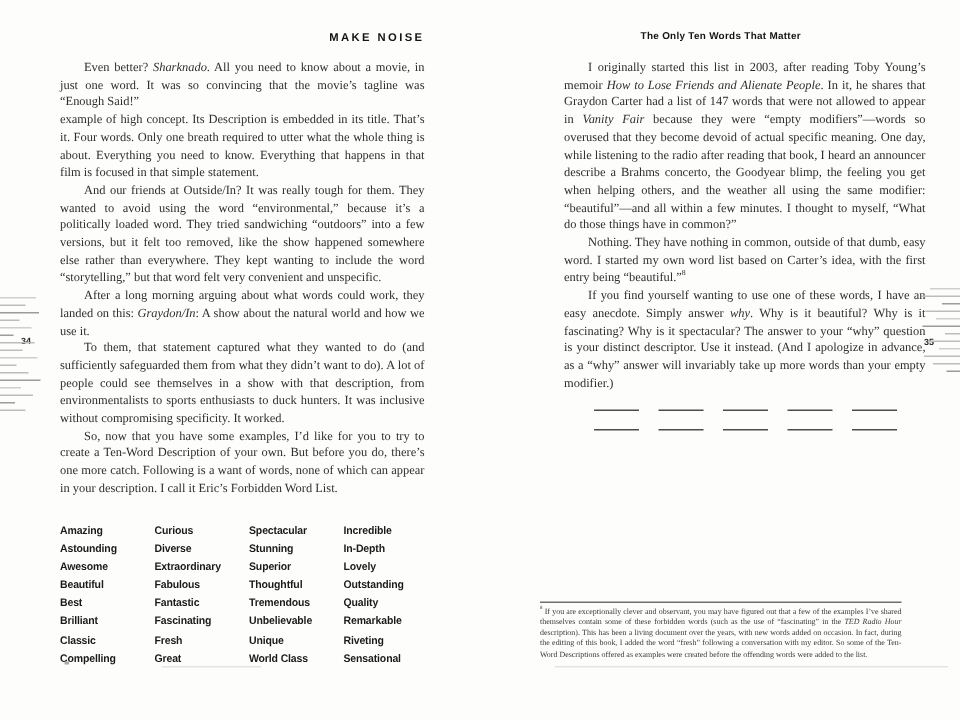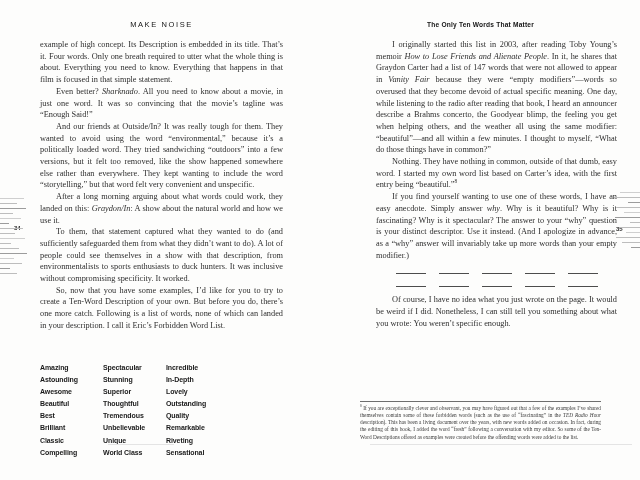--- a/index.html
+++ b/index.html
@@ -1,38 +1,38 @@
 <!DOCTYPE html>
 <html><head>
 <meta charset="utf-8">
 <style>
   html,body{margin:0;padding:0;}
   body{width:640px;height:480px;background:#fdfdfc;overflow:hidden;position:relative;
        font-family:"Liberation Serif", serif;}
   .canvas{position:absolute;left:0;top:0;width:640px;height:480px;background:#fdfdfc;}
 
   
-  .head-left{position:absolute;left:40px;top:20px;width:243px;text-align:center;
-    font-family:"Liberation Sans",sans-serif;font-weight:400;font-size:7.5px;
+  .head-left{position:absolute;left:40px;top:20px;width:243px;text-align:right;
+    font-family:"Liberation Sans",sans-serif;font-weight:700;font-size:7.5px;
     letter-spacing:1.6px;color:#141414;}
   .head-right{position:absolute;left:360px;top:21px;width:241px;text-align:center;
     font-family:"Liberation Sans",sans-serif;font-weight:700;font-size:6.6px;
     letter-spacing:0.2px;color:#141414;}
 
   
   .body-col{position:absolute;font-size:8.3px;line-height:11.7px;color:#2e2e2e;
     text-align:justify;}
   .body-left{left:40px;top:39px;width:243px;}
   .body-right{left:376px;top:39px;width:241px;}
   .para{margin:0;}
   .para.indent{text-indent:16px;}
   sup{font-size:0.62em;line-height:0;}
 
   
-  .word-list{position:absolute;left:40px;top:362px;width:252px;display:flex;}
+  .word-list{position:absolute;left:40px;top:348px;width:252px;display:flex;}
   .word-col{width:63px;}
   .word{font-family:"Liberation Sans",sans-serif;font-weight:700;font-size:7.3px;
     line-height:12.1px;color:#1a1a1a;letter-spacing:-0.1px;transform:scaleX(0.96);
     transform-origin:left center;white-space:nowrap;}
 
   
   .blanks{margin:5px 0 7px 0;}
   .blank-row{display:flex;justify-content:center;gap:13px;margin-top:5px;}
   .blank{width:30px;height:7px;border-bottom:1px solid #4c4c4c;}
 
@@ -60,38 +60,48 @@
 </style>
 </head>
 <body>
 
 <div class="canvas">
 
   <div class="head-left">MAKE NOISE</div>
   <div class="head-right">The Only Ten Words That Matter</div>
 
   <div class="body-col body-left">
+      <p class="para indent"><span>Even better? </span><span style="font-style: italic;">Sharknado</span><span>. All you need to know about a movie, in just one word. It was so convincing that the movie’s tagline was “Enough Said!”</span></p>
       <p class="para"><span>example of high concept. Its Description is embedded in its title. That’s it. Four words. Only one breath required to utter what the whole thing is about. Everything you need to know. Everything that happens in that film is focused in that simple statement.</span></p>
-      <p class="para indent"><span>Even better? </span><span style="font-style: italic;">Sharknado</span><span>. All you need to know about a movie, in just one word. It was so convincing that the movie’s tagline was “Enough Said!”</span></p>
       <p class="para indent"><span>And our friends at Outside/In? It was really tough for them. They wanted to avoid using the word “environmental,” because it’s a politically loaded word. They tried sandwiching “outdoors” into a few versions, but it felt too removed, like the show happened somewhere else rather than everywhere. They kept wanting to include the word “storytelling,” but that word felt very convenient and unspecific.</span></p>
       <p class="para indent"><span>After a long morning arguing about what words could work, they landed on this: </span><span style="font-style: italic;">Graydon/In</span><span>: A show about the natural world and how we use it.</span></p>
       <p class="para indent"><span>To them, that statement captured what they wanted to do (and sufficiently safeguarded them from what they didn’t want to do). A lot of people could see themselves in a show with that description, from environmentalists to sports enthusiasts to duck hunters. It was inclusive without compromising specificity. It worked.</span></p>
-      <p class="para indent"><span>So, now that you have some examples, I’d like for you to try to create a Ten-Word Description of your own. But before you do, there’s one more catch. Following is a list of words, none of which can landed in your description. I call it Eric’s Forbidden Word List.</span></p>
+      <p class="para indent"><span>So, now that you have some examples, I’d like for you to try to create a Ten-Word Description of your own. But before you do, there’s one more catch. Following is a want of words, none of which can appear in your description. I call it Eric’s Forbidden Word List.</span></p>
     </div>
 
   <div class="word-list">
       <div class="word-col">
         <div class="word">Amazing</div>
         <div class="word">Astounding</div>
         <div class="word">Awesome</div>
         <div class="word">Beautiful</div>
         <div class="word">Best</div>
         <div class="word">Brilliant</div>
         <div class="word">Classic</div>
         <div class="word">Compelling</div>
+      </div>
+      <div class="word-col">
+        <div class="word">Curious</div>
+        <div class="word">Diverse</div>
+        <div class="word">Extraordinary</div>
+        <div class="word">Fabulous</div>
+        <div class="word">Fantastic</div>
+        <div class="word">Fascinating</div>
+        <div class="word">Fresh</div>
+        <div class="word">Great</div>
       </div>
       <div class="word-col">
         <div class="word">Spectacular</div>
         <div class="word">Stunning</div>
         <div class="word">Superior</div>
         <div class="word">Thoughtful</div>
         <div class="word">Tremendous</div>
         <div class="word">Unbelievable</div>
         <div class="word">Unique</div>
         <div class="word">World Class</div>
@@ -124,21 +134,20 @@
         </div>
         <div class="blank-row">
           <span class="blank"></span>
           <span class="blank"></span>
           <span class="blank"></span>
           <span class="blank"></span>
           <span class="blank"></span>
         </div>
       </div>
     <div>
-        <p class="para indent"><span>Of course, I have no idea what you just wrote on the page. It would be weird if I did. Nonetheless, I can still tell you something about what you wrote: You weren’t specific enough.</span></p>
       </div>
   </div>
 
   <div class="footnote">
       <p class="para"><sup>8</sup><span> If you are exceptionally clever and observant, you may have figured out that a few of the examples I’ve shared themselves contain some of these forbidden words (such as the use of “fascinating” in the </span><span style="font-style: italic;">TED Radio Hour</span><span> description). This has been a living document over the years, with new words added on occasion. In fact, during the editing of this book, I added the word “fresh” following a conversation with my editor. So some of the Ten-Word Descriptions offered as examples were created before the offending words were added to the list.</span></p>
     </div>
 
   <div class="folio folio-left">34</div>
   <div class="folio folio-right">35</div>
 

